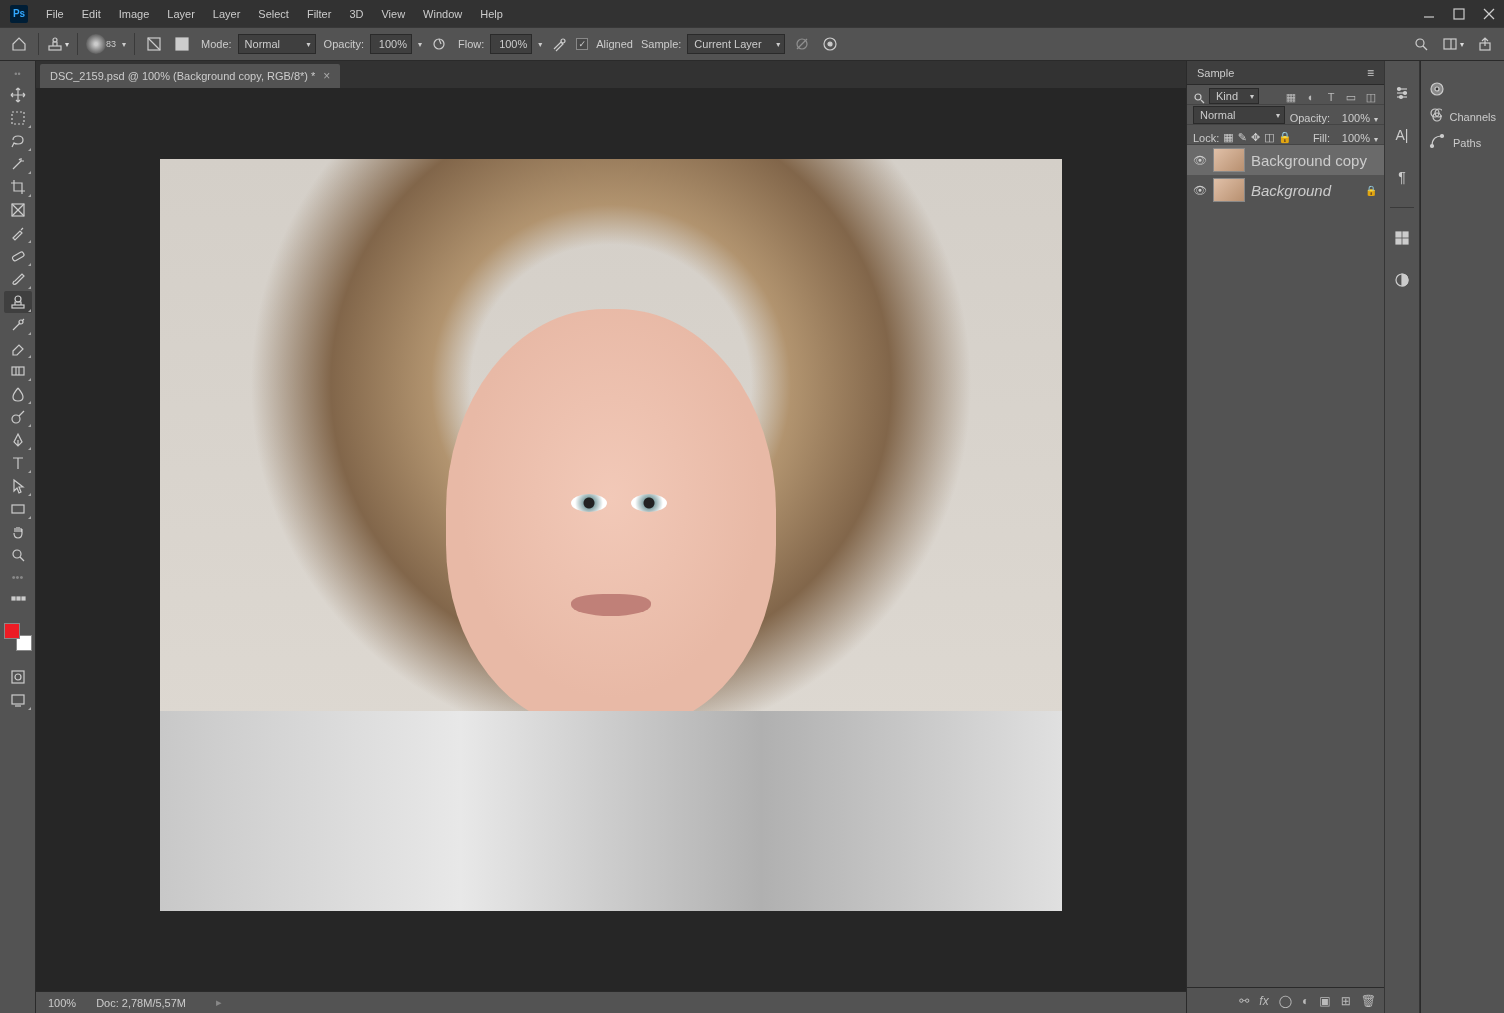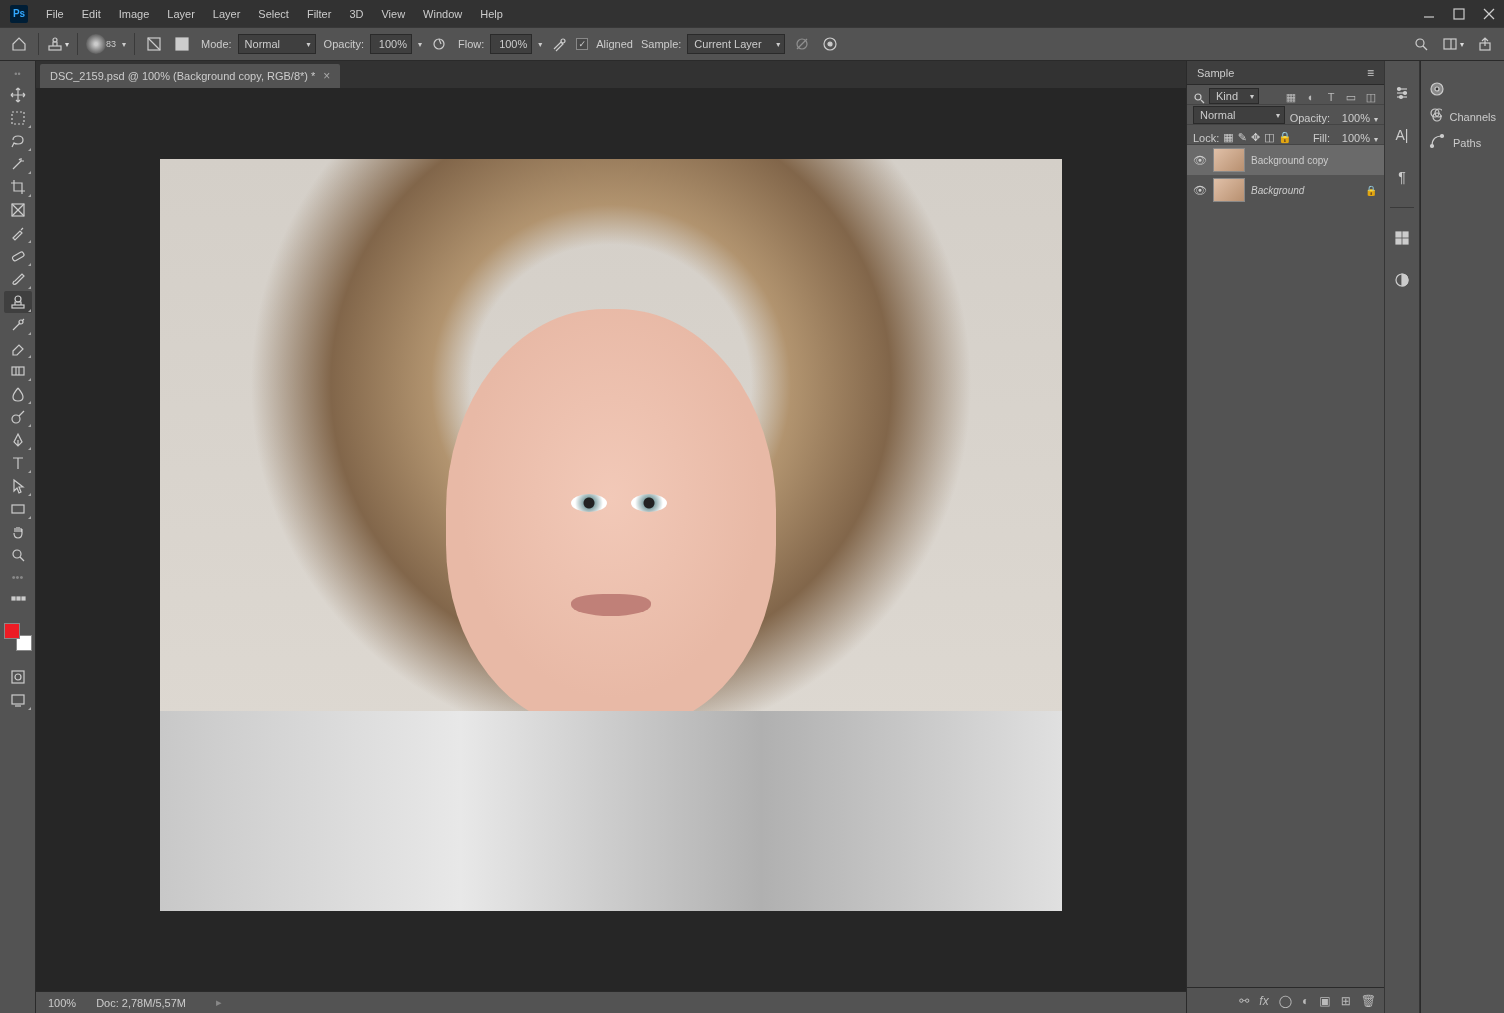--- a/index.html
+++ b/index.html
@@ -55,21 +55,21 @@
 .layer-row{height:20px;display:flex;align-items:flex-end;padding:0 6px;gap:4px;border-bottom:1px solid #444}
 .layer-row .lbl{font-size:11px}
 .layer-row input{background:transparent;border:none;color:#ccc;width:36px;font-size:11px;text-align:right}
 .layer-filter-icons{display:flex;gap:6px;margin-left:auto}
 .layer-filter-icons span{width:14px;height:14px;display:flex;align-items:center;justify-content:center;cursor:pointer;color:#bbb;font-size:11px}
 .layers-list{flex:1;background:#535353;overflow:auto}
 .layer{height:30px;display:flex;align-items:center;padding:0 6px;gap:6px;cursor:pointer}
 .layer.selected{background:#6a6a6a}
 .layer-eye{width:14px;cursor:pointer}
 .layer-thumb{width:32px;height:24px;background:linear-gradient(135deg,#e0c0a8,#b89070);border:1px solid #888}
-.layer-name{font-size:10px}
+.layer-name{font-size:15px}
 .layer.italic .layer-name{font-style:italic}
 .layer-lock{margin-left:auto;color:#bbb;font-size:10px}
 .layers-footer{height:26px;border-top:1px solid #2a2a2a;display:flex;align-items:center;justify-content:flex-end;gap:10px;padding:0 8px}
 .layers-footer span{cursor:pointer;color:#bbb;font-size:12px}
 .right-collapsed{width:84px;background:#535353;border-left:1px solid #2a2a2a;display:flex;flex-direction:column;padding-top:10px}
 .coll-item{height:26px;display:flex;align-items:flex-end;gap:8px;padding:0 8px;cursor:pointer}
 svg{width:16px;height:16px;fill:none;stroke:#ccc;stroke-width:1.2}
 </style>
 </head>
 <body>

